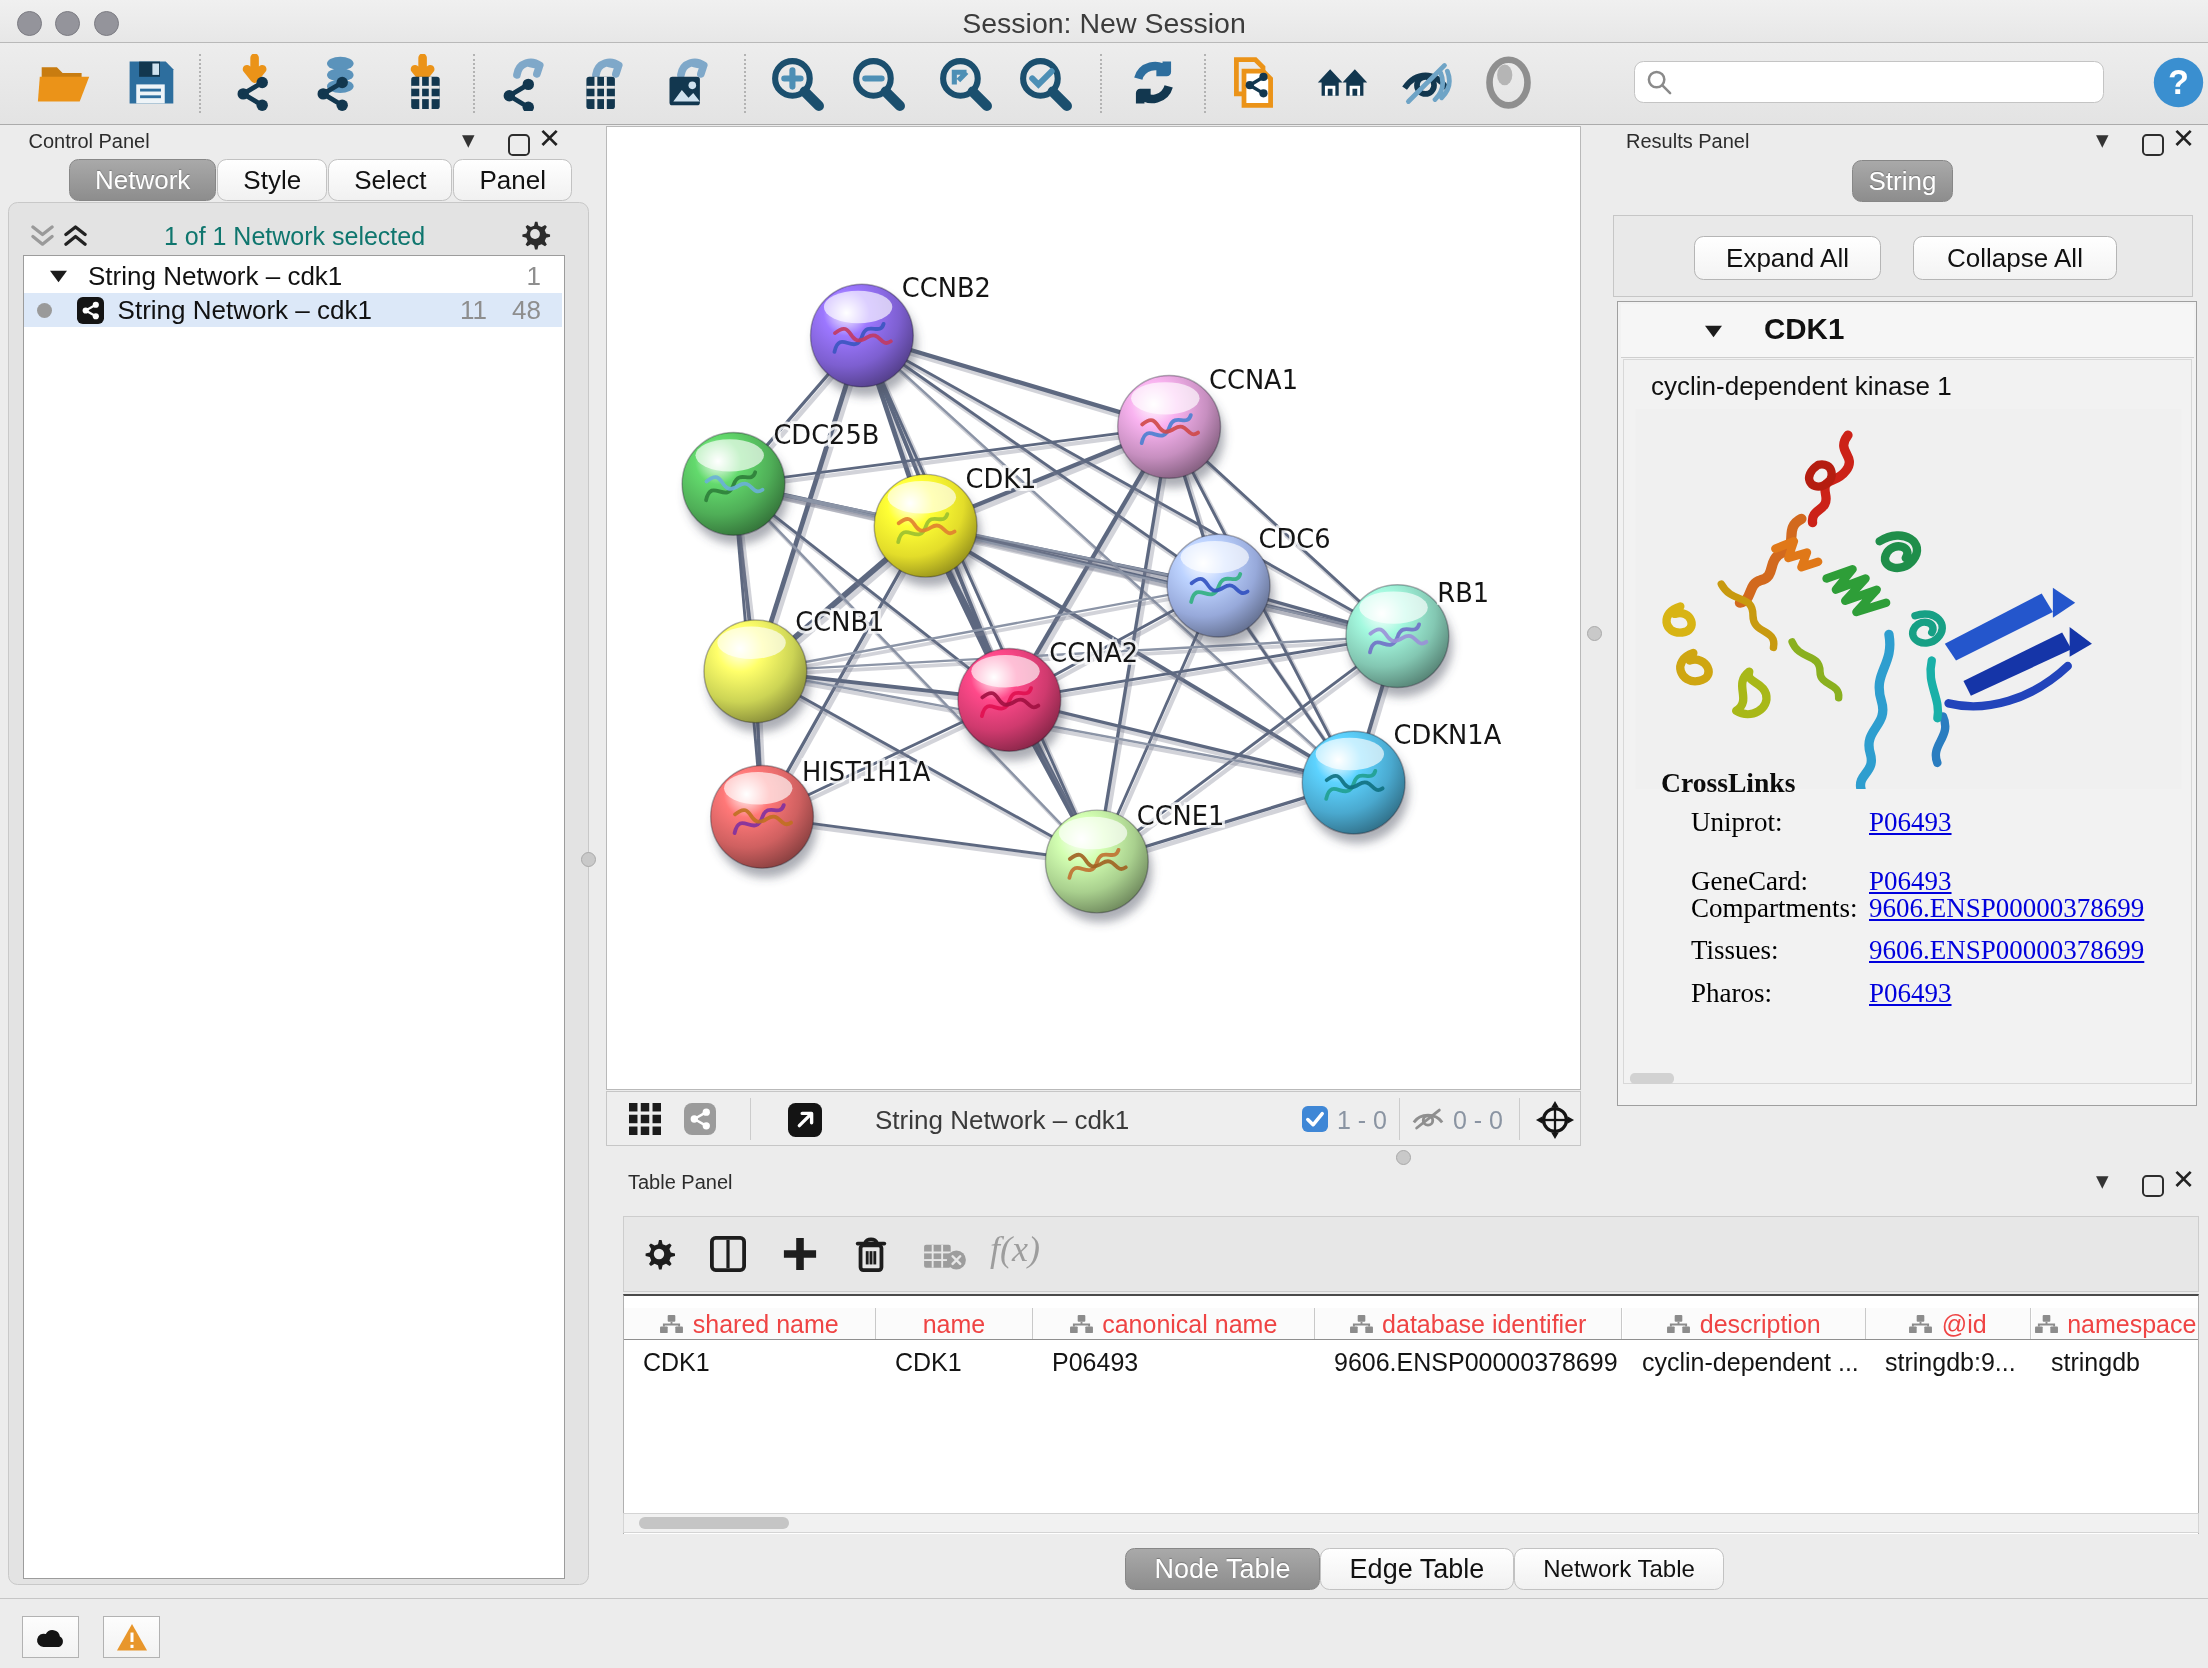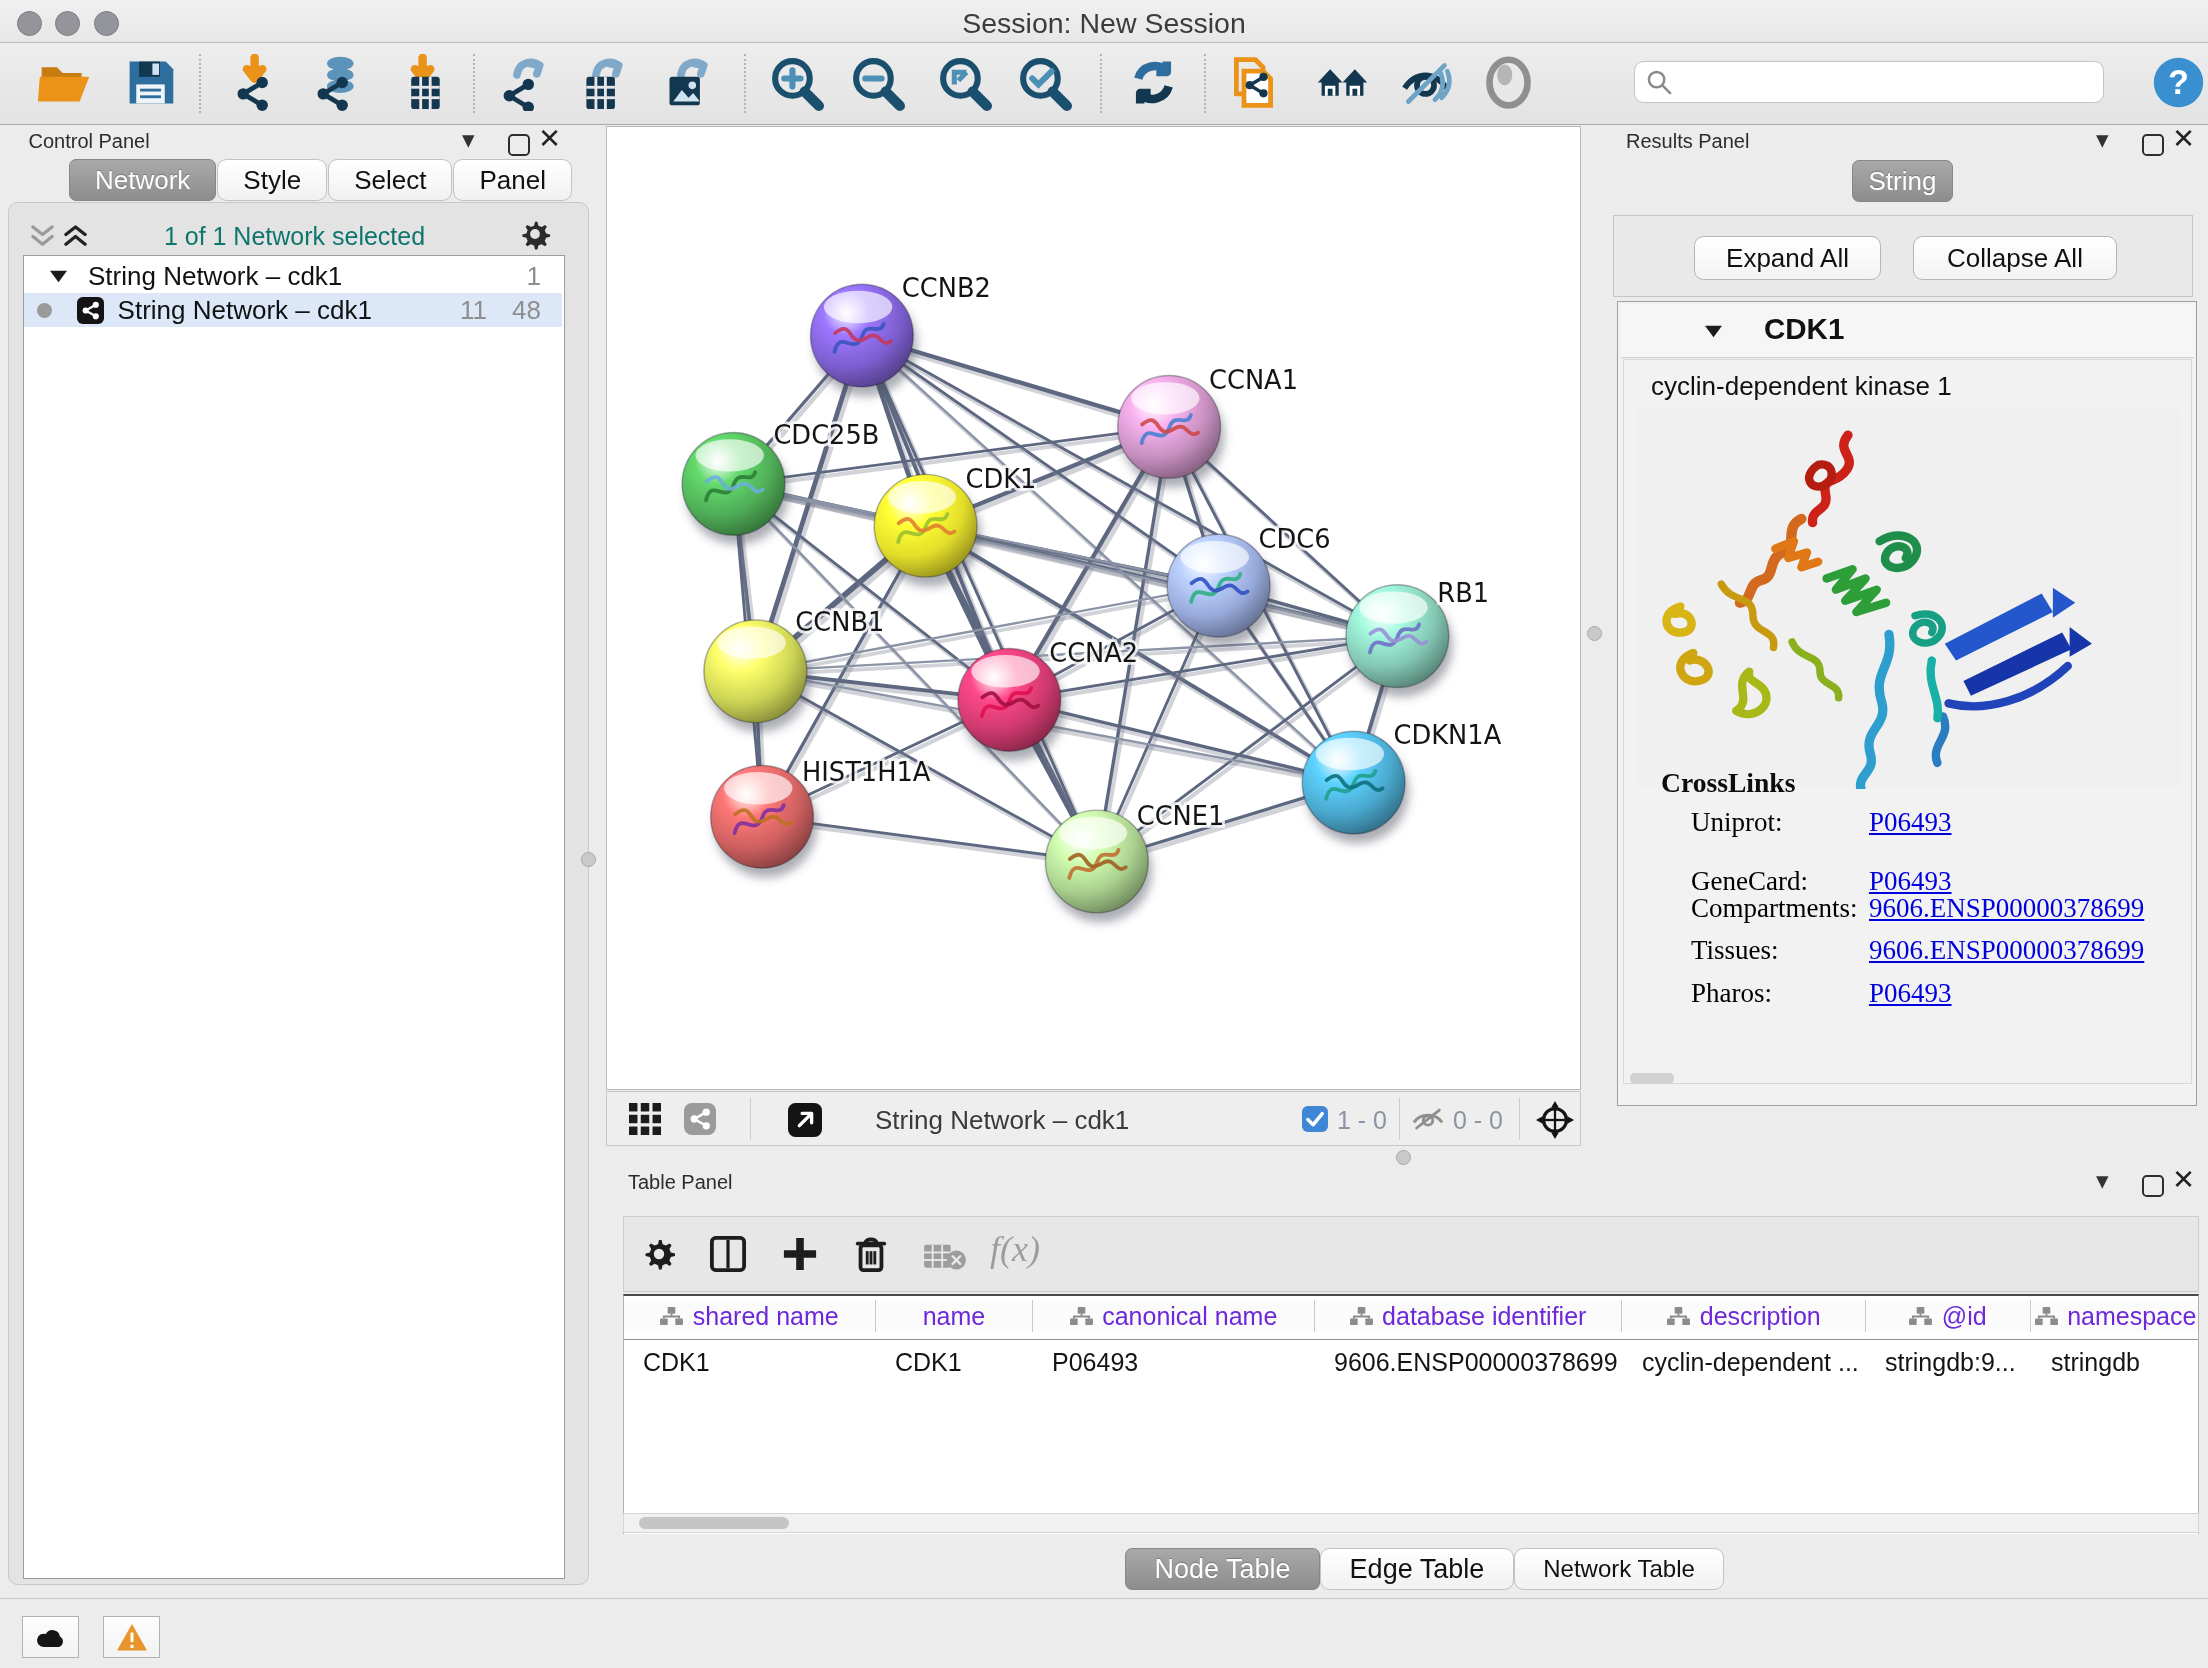--- a/index.html
+++ b/index.html
@@ -25,21 +25,21 @@
   .searchbox input{border:none;outline:none;font-size:23px;width:399px;background:transparent;}
   
   .panel-title{font-size:20px;color:#2c2c2c;}
   .wc-collapse{font-size:25px;color:#333;line-height:19px;cursor:pointer;}
   .wc-float{width:18px;height:18px;border:2.9px solid #2d2d2d;border-radius:4.8px;cursor:pointer;}
   .wc-close{font-size:27.6px;font-weight:700;color:#222;line-height:21px;cursor:pointer;}
   .tab{height:42px;border:1px solid #c2c2c2;background:linear-gradient(#ffffff,#f1f1f1);
     color:#111;font-size:26px;display:flex;align-items:center;justify-content:center;
     border-radius:9.5px;box-sizing:border-box;cursor:pointer;}
   .tab.sel{background:linear-gradient(#a9a9a9,#8d8d8d);border-color:#878787;color:#fff;
-    text-shadow:0 -1px 1px rgba(0,0,0,.25);border-radius:7px;}
+    text-shadow:0 -1px 1px rgba(0,0,0,.25);}
   
   .cp-outer{left:7.6px;top:202px;width:579px;height:1381px;background:#e3e3e3;
     border:1px solid #c8c8c8;border-radius:9.5px;}
   .cp-white{left:23px;top:255px;width:540px;height:1322px;background:#fff;border:1px solid #9c9c9c;}
   .tree-row{left:24px;width:538px;height:34px;display:flex;align-items:center;font-size:26px;color:#111;}
   .tree-row.sel{background:#dce8f8;}
   .count{color:#8e8e8e;}
   
   .netview{left:606px;top:126px;width:975px;height:964px;background:#fff;border:1px solid #b9b9b9;box-sizing:border-box;}
   .netbar{left:606px;top:1091px;width:975px;height:55px;background:#eeeeee;border:1px solid #c6c6c6;box-sizing:border-box;}
@@ -54,22 +54,22 @@
   .rp-main{left:1617px;top:301px;width:580px;height:805px;background:#f2f2f2;border:1px solid #9f9f9f;box-sizing:border-box;}
   .rp-generow{left:1621px;top:304px;width:573px;height:53px;background:#f6f6f6;border-bottom:1px solid #cfcfcf;}
   .rp-content{left:1623px;top:359px;width:569px;height:725px;background:#f2f2f2;border:1px solid #d8d8d8;box-sizing:border-box;}
   .serif{font-family:"Liberation Serif","DejaVu Serif",serif;}
   .xl-label{font-size:27px;color:#000000;}
   .xl-link{font-size:27px;color:#0000dd;text-decoration:underline;cursor:pointer;}
   
   .tp-toolbar{left:623px;top:1216px;width:1576px;height:76px;background:#e7e7e7;border:1px solid #cdcdcd;box-sizing:border-box;}
   .tp-table{left:623px;top:1294px;width:1576px;height:240px;background:#fff;border-left:1px solid #b0b0b0;
     border-right:1px solid #b0b0b0;border-top:2.9px solid #4a4a4a;box-sizing:border-box;overflow:hidden;}
-  .th-cell{position:absolute;top:4px;height:32px;border-right:1px solid #c9c9c9;box-sizing:border-box;
-    display:flex;align-items:center;justify-content:center;font-size:25px;color:#6d28d9;background:#fbfbfb;overflow:hidden;white-space:nowrap;}
+  .th-cell{position:absolute;top:12px;height:32px;border-right:1px solid #c9c9c9;box-sizing:border-box;
+    display:flex;align-items:center;justify-content:center;font-size:25px;color:#ef4444;background:#fbfbfb;overflow:hidden;white-space:nowrap;}
   .td-cell{position:absolute;top:44px;height:44px;display:flex;align-items:center;font-size:25px;color:#141414;
     padding-left:19px;box-sizing:border-box;overflow:hidden;white-space:nowrap;}
   .hscroll{left:623px;top:1513px;width:1576px;height:20px;background:#f1f1f1;border:1px solid #d4d4d4;box-sizing:border-box;}
   .hthumb{left:639px;top:1517px;width:150px;height:12.4px;background:#c5c5c5;border-radius:6.7px;}
   
   .statusbar{left:0;top:1598px;width:2208px;height:70px;background:#ececec;border-top:1px solid #c6c6c6;box-sizing:border-box;}
   .sb-btn{top:1615px;width:55px;height:40px;background:linear-gradient(#fdfdfd,#f2f2f2);
     border:1.9px solid #b2b2b2;display:flex;align-items:center;justify-content:center;cursor:pointer;}
   svg{display:block;}
   text.nodelabel{font-family:"DejaVu Sans","Liberation Sans",sans-serif;font-size:27px;font-weight:500;

